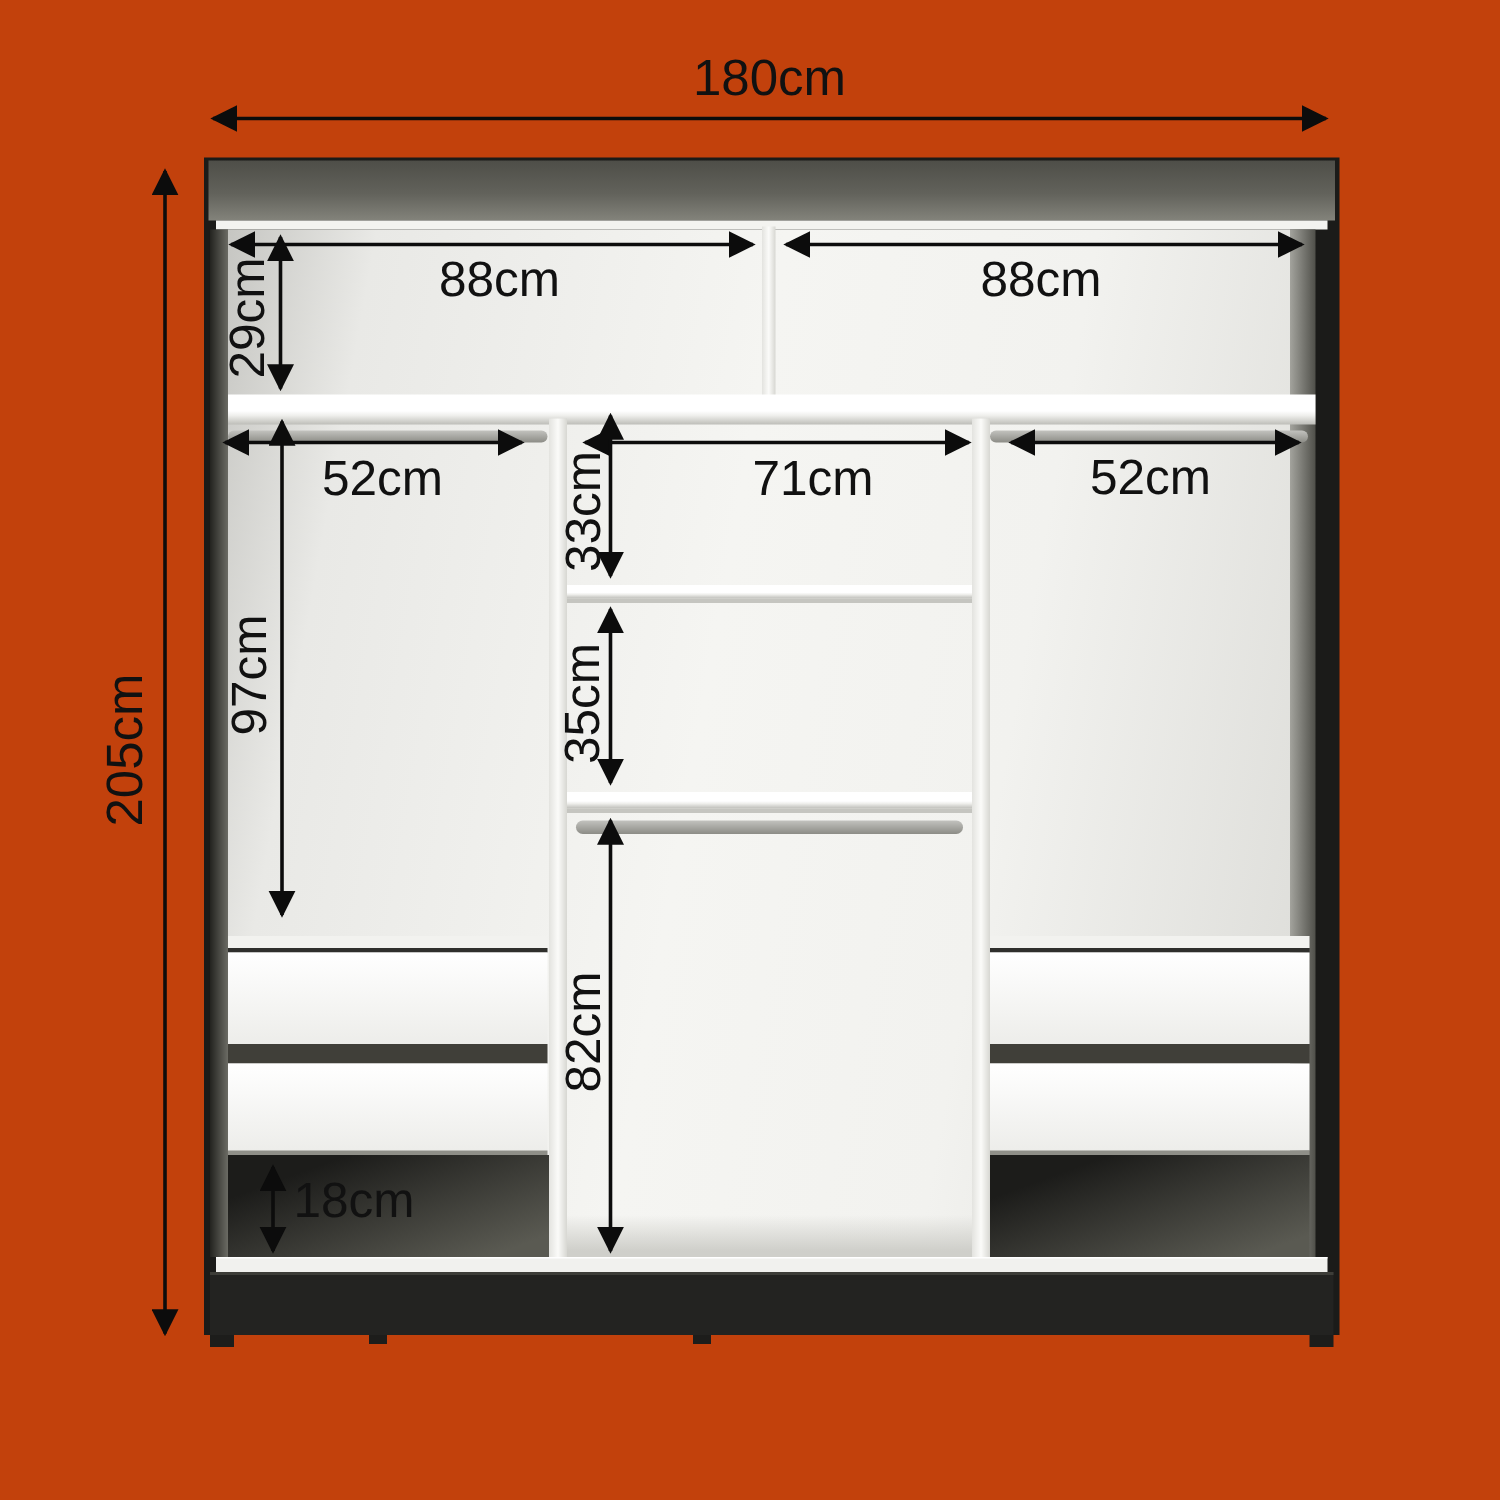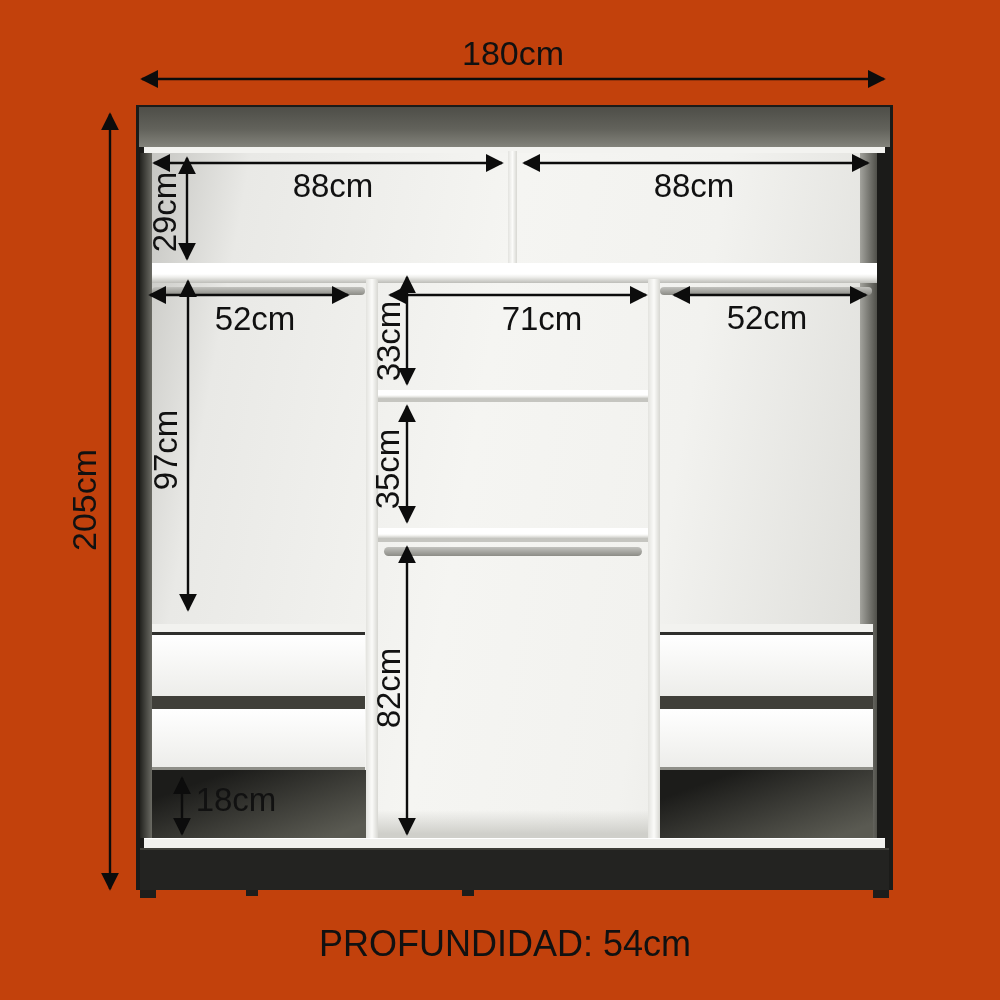--- a/index.html
+++ b/index.html
@@ -114,15 +114,14 @@
   <div class="dim-label v" style="left:165px;top:212px;">29cm</div>
   <div class="dim-label" style="left:255px;top:319px;">52cm</div>
   <div class="dim-label" style="left:518px;top:319px;margin-left:24px;">71cm</div>
   <div class="dim-label" style="left:767px;top:318px;">52cm</div>
   <div class="dim-label v" style="left:389px;top:341px;">33cm</div>
   <div class="dim-label v" style="left:166px;top:450px;">97cm</div>
   <div class="dim-label v" style="left:388px;top:469px;">35cm</div>
   <div class="dim-label v" style="left:389px;top:688px;">82cm</div>
   <div class="dim-label" style="left:236px;top:800px;">18cm</div>
 
-  <div class="caption" style="left:505px;top:944px;">PROFUNDIDAD: 54cm</div>
 
 </div>
 
 </body></html>

